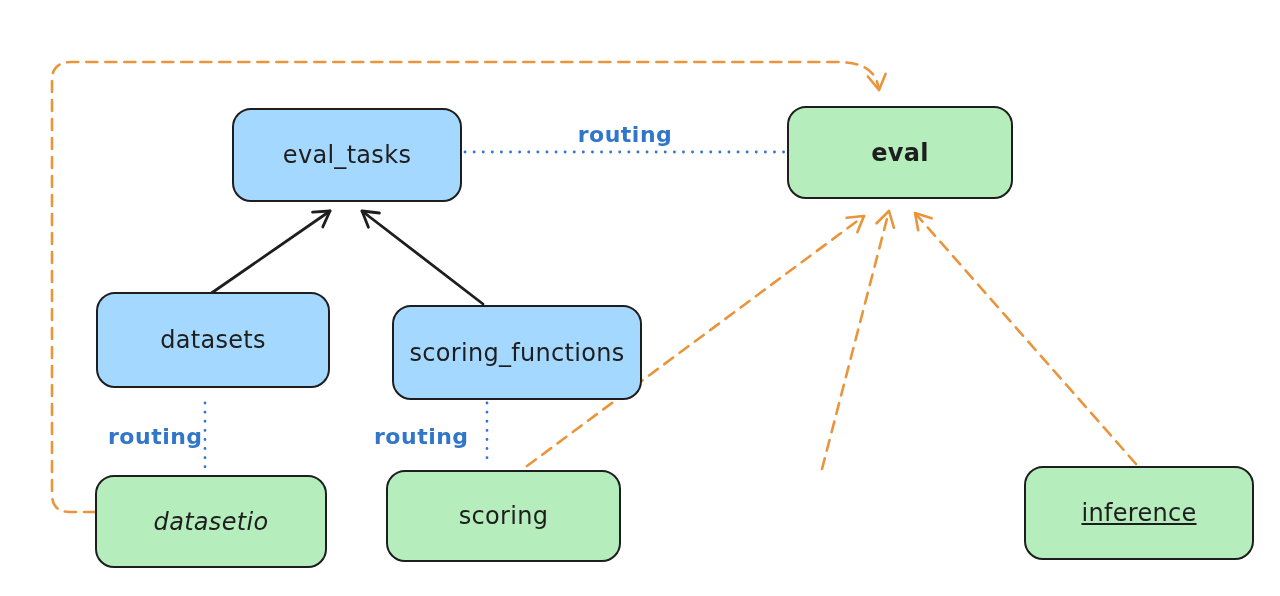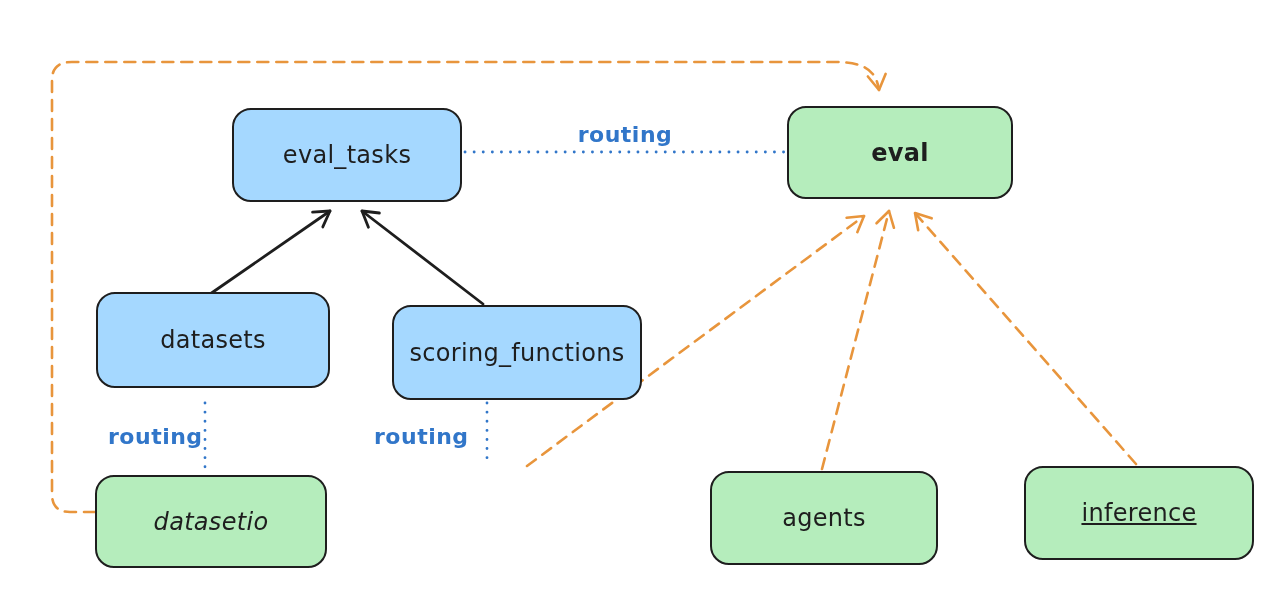--- a/index.html
+++ b/index.html
@@ -78,22 +78,22 @@
   </div>
   <div class="node blue n-datasets">
     <span>datasets</span>
   </div>
   <div class="node blue n-scoring-functions">
     <span>scoring_functions</span>
   </div>
   <div class="node green n-datasetio">
     <span>datasetio</span>
   </div>
-  <div class="node green n-agents">
-    <span>agents</span>
+  <div class="node green n-scoring">
+    <span>scoring</span>
   </div>
   <div class="node green n-inference">
     <span>inference</span>
   </div>
 
   <div class="edge-label l-routing-top">routing</div>
   <div class="edge-label l-routing-datasets">routing</div>
   <div class="edge-label l-routing-scoring-functions">routing</div>
 
 </div>

